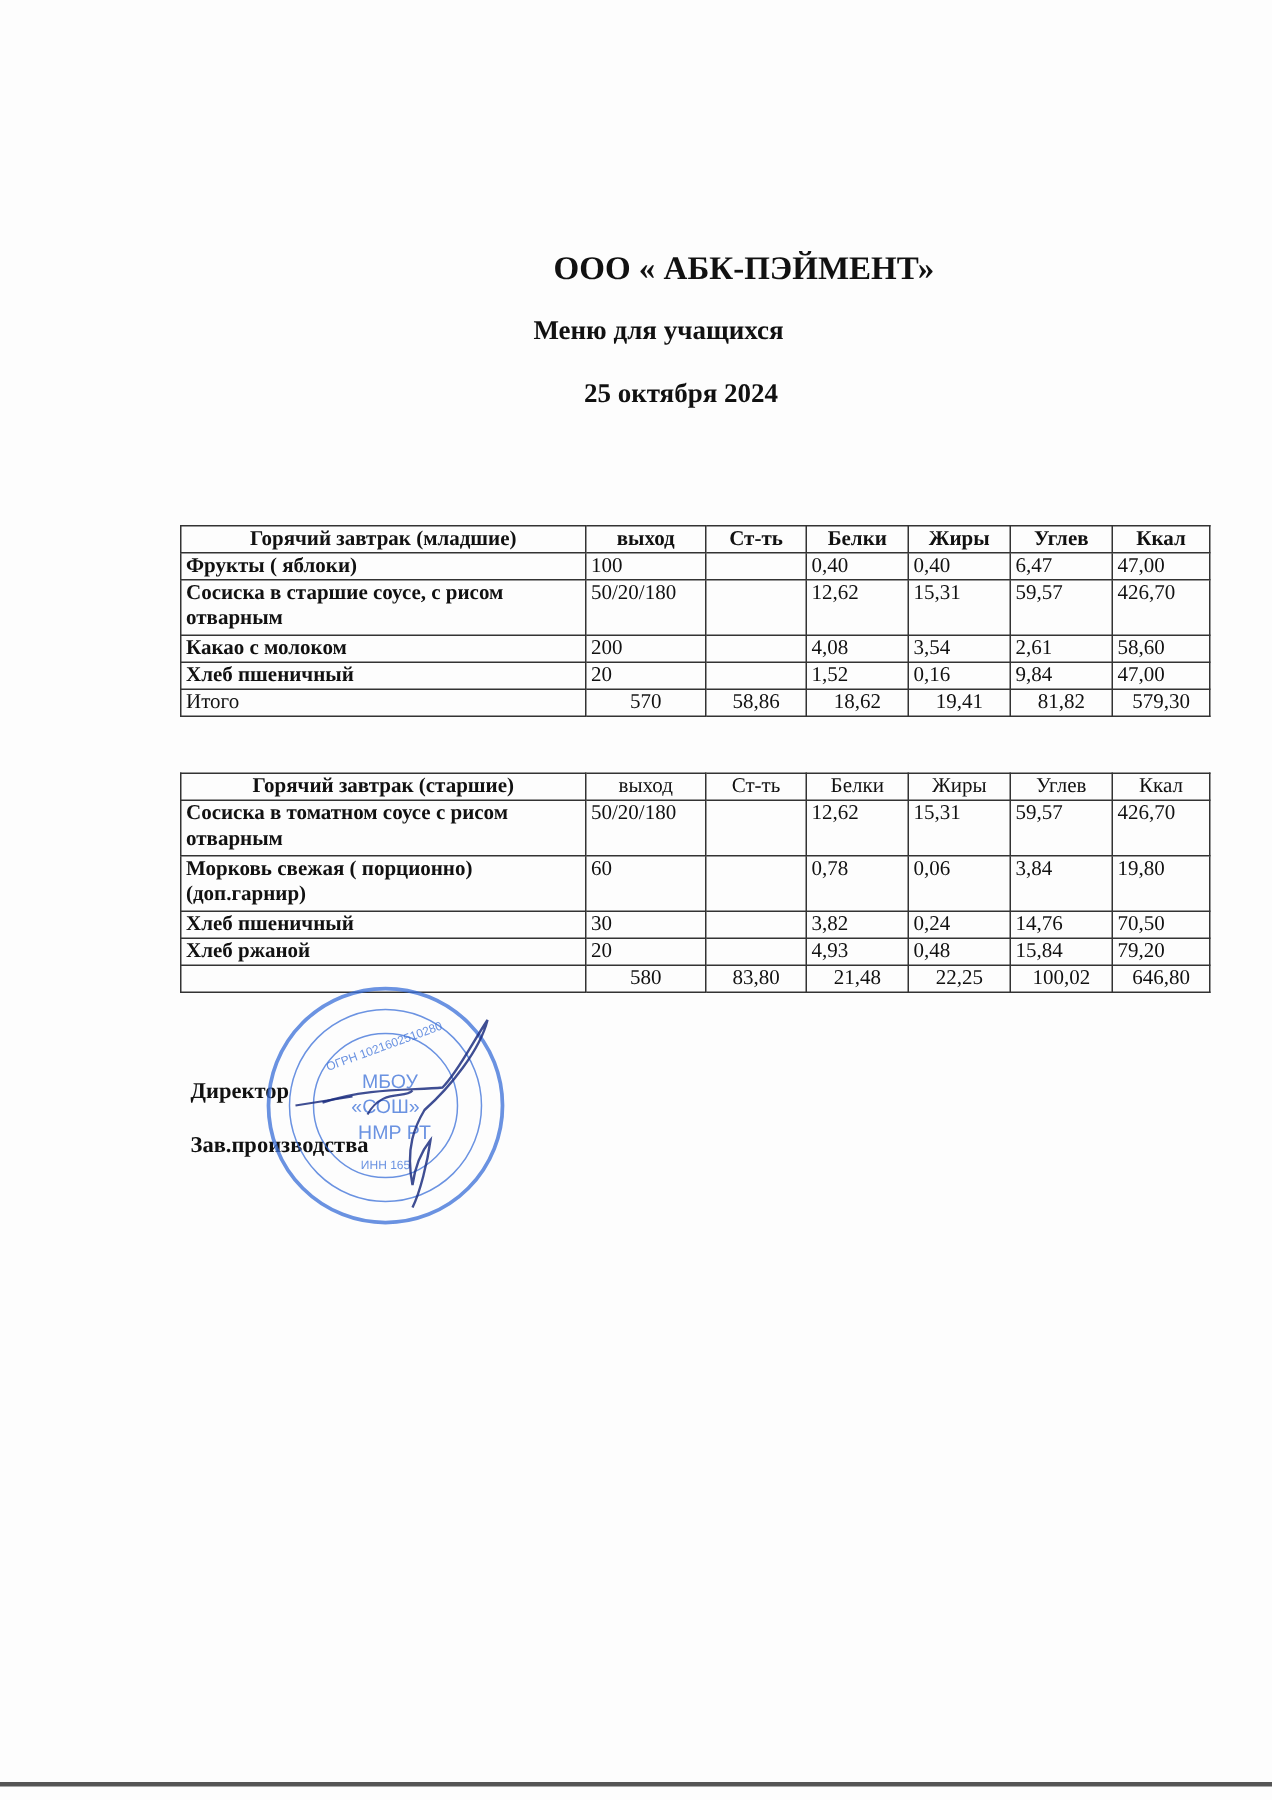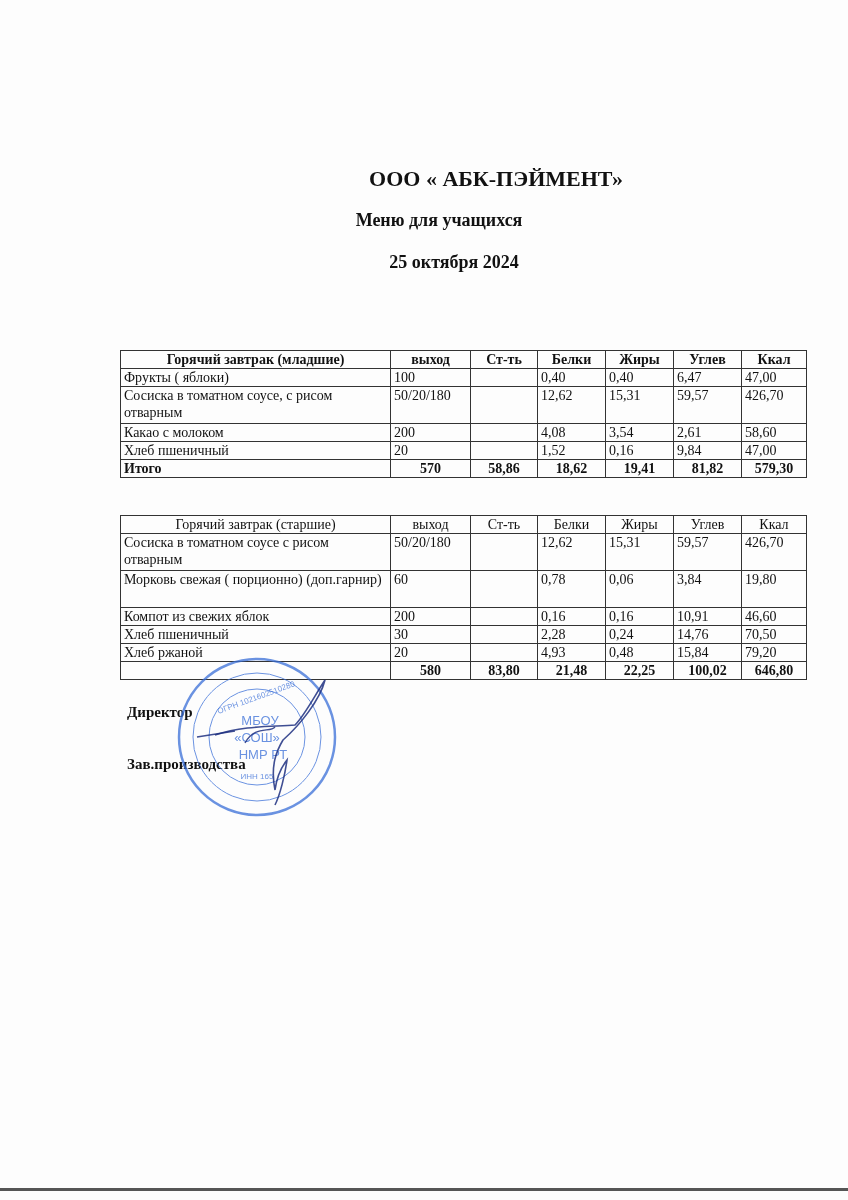--- a/index.html
+++ b/index.html
@@ -21,42 +21,42 @@
     position: absolute; left: 120px; width: 686px;
     border-collapse: collapse; table-layout: fixed;
     font-size: 14px;
   }
   table.menu td {
     border: 1px solid #333;
     padding: 0 3px;
     vertical-align: top;
     line-height: 17px;
   }
-  table.menu td.name { text-align: left; font-weight: normal; }
+  table.menu td.name { text-align: left; font-weight: bold; }
   table.menu td.num { }
   table.menu tr.head td { text-align: center; font-weight: bold; }
   table.menu tr.head.light td { font-weight: normal; }
-  table.menu tr.head.light td.hname { font-weight: normal; }
-  table.menu tr.total td { font-weight: bold; text-align: center; }
+  table.menu tr.head.light td.hname { font-weight: bold; }
+  table.menu tr.total td { font-weight: normal; text-align: center; }
   table.menu tr.total td.name { text-align: left; }
   table.menu tr.two td { height: 36px; }
   #t1 { top: 350px; padding-left: 16px; }
   #t2 { top: 515px; }
   col.c-name { width: 270px; }
   col.c-out { width: 80px; }
   col.c-cost { width: 67px; }
   col.c-b { width: 68px; }
   col.c-f { width: 68px; }
   col.c-u { width: 68px; }
   col.c-k { width: 65px; }
 
   .sig {
     position: absolute; left: 127px; font-size: 15px; font-weight: bold;
   }
-  #director { top: 704px; }
+  #director { top: 720px; }
   #chief { top: 756px; }
 
   #stamp { position: absolute; left: 175px; top: 655px; width: 165px; height: 165px; }
   #bottom-line {
     position: absolute; left: 0; top: 1188px; width: 848px; height: 3px;
     background: #555;
   }
 </style>
 </head>
 <body>
@@ -88,21 +88,21 @@
   <tr>
     <td class="name">Фрукты ( яблоки)</td>
     <td class="num">100</td>
     <td class="num"></td>
     <td class="num">0,40</td>
     <td class="num">0,40</td>
     <td class="num">6,47</td>
     <td class="num">47,00</td>
   </tr>
   <tr class="two">
-    <td class="name">Сосиска в томатном соусе, с рисом отварным</td>
+    <td class="name">Сосиска в старшие соусе, с рисом отварным</td>
     <td class="num">50/20/180</td>
     <td class="num"></td>
     <td class="num">12,62</td>
     <td class="num">15,31</td>
     <td class="num">59,57</td>
     <td class="num">426,70</td>
   </tr>
   <tr>
     <td class="name">Какао с молоком</td>
     <td class="num">200</td>
@@ -165,33 +165,24 @@
   <tr class="two">
     <td class="name">Морковь свежая ( порционно) (доп.гарнир)</td>
     <td class="num">60</td>
     <td class="num"></td>
     <td class="num">0,78</td>
     <td class="num">0,06</td>
     <td class="num">3,84</td>
     <td class="num">19,80</td>
   </tr>
   <tr>
-    <td class="name">Компот из свежих яблок</td>
-    <td class="num">200</td>
-    <td class="num"></td>
-    <td class="num">0,16</td>
-    <td class="num">0,16</td>
-    <td class="num">10,91</td>
-    <td class="num">46,60</td>
-  </tr>
-  <tr>
     <td class="name">Хлеб пшеничный</td>
     <td class="num">30</td>
     <td class="num"></td>
-    <td class="num">2,28</td>
+    <td class="num">3,82</td>
     <td class="num">0,24</td>
     <td class="num">14,76</td>
     <td class="num">70,50</td>
   </tr>
   <tr>
     <td class="name">Хлеб ржаной</td>
     <td class="num">20</td>
     <td class="num"></td>
     <td class="num">4,93</td>
     <td class="num">0,48</td>

